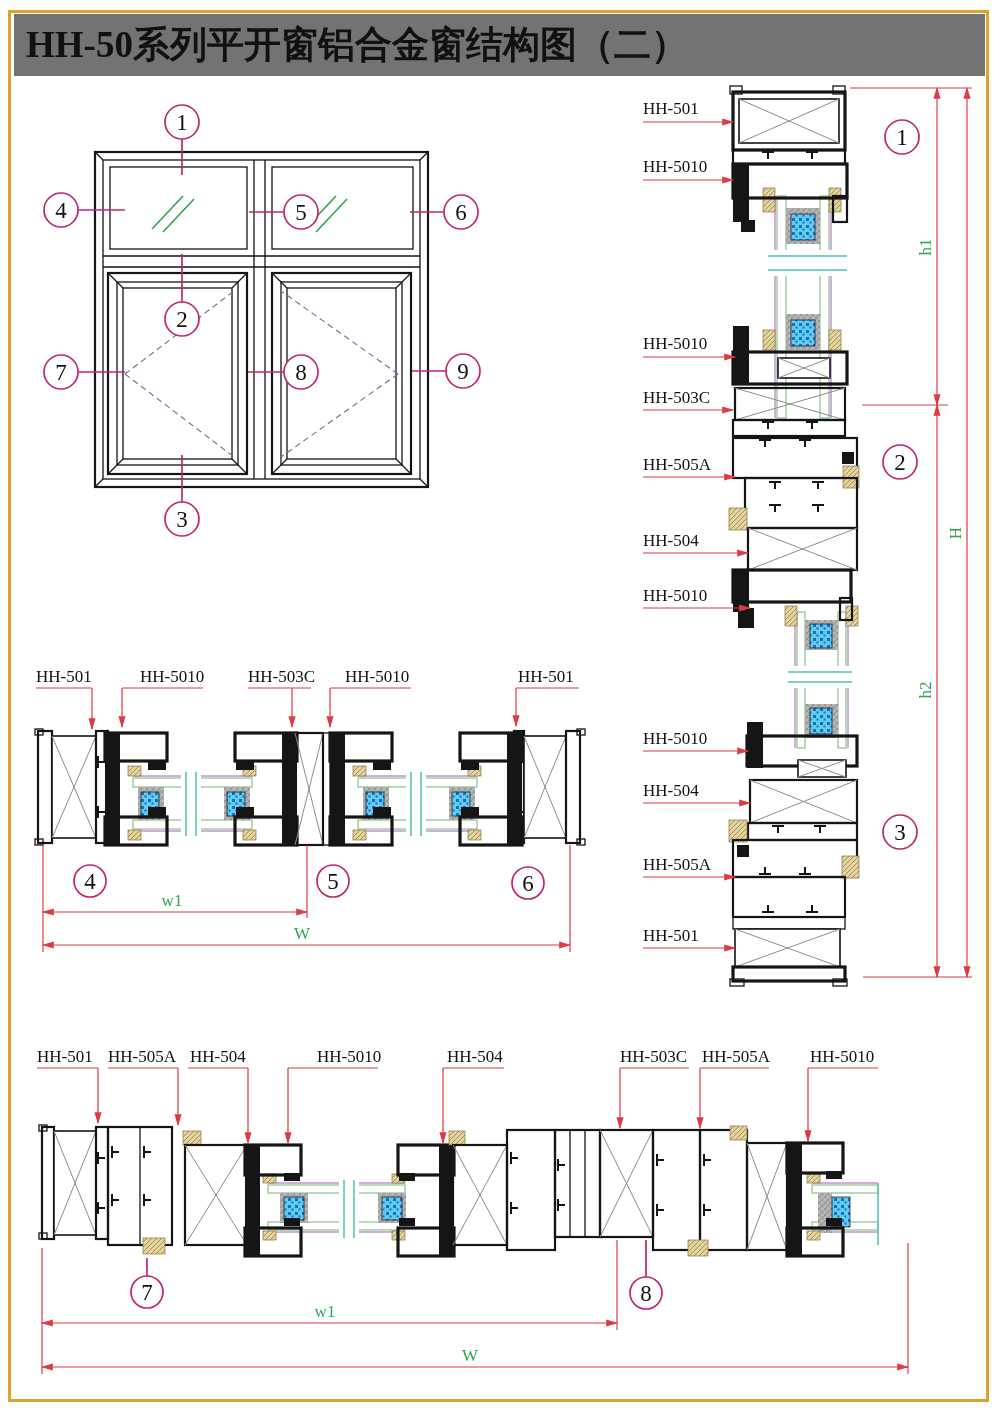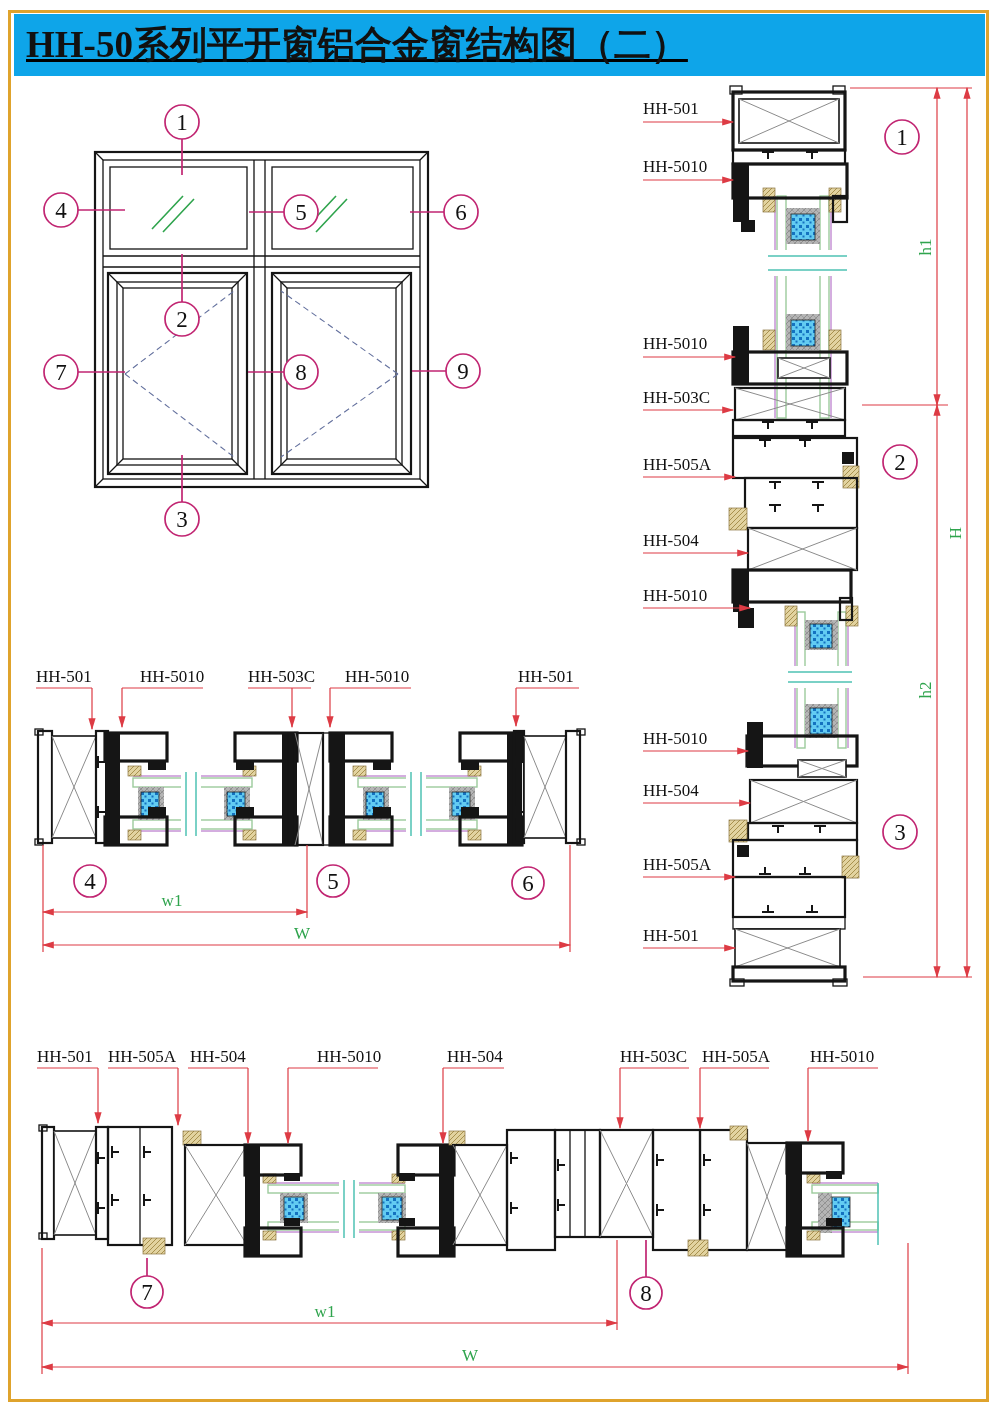--- a/index.html
+++ b/index.html
@@ -1,20 +1,20 @@
 <!DOCTYPE html>
 <html><head>
 <meta charset="utf-8">
 <style>
   html,body{margin:0;padding:0;background:#fff;}
   #stage{position:relative;width:1000px;height:1415px;background:#fff;overflow:hidden;
          font-family:"Liberation Serif",serif;}
   #page-frame{position:absolute;left:8px;top:10px;width:981px;height:1392px;
               border:3px solid #DFA32C;box-sizing:border-box;}
-  #title-bar{position:absolute;left:14px;top:14px;width:971px;height:62px;background:#0ea5e9;text-decoration:underline;}
+  #title-bar{position:absolute;left:14px;top:14px;width:971px;height:62px;background:#737373;}
   #title-bar .t{display:block;line-height:62px;padding-left:12px;font-size:37px;font-weight:bold;
                 color:#111;font-family:"Liberation Serif",serif;white-space:nowrap;}
   svg{position:absolute;left:0;top:0;}
   
   .blk{stroke:#151515;fill:none}
   .w3{stroke-width:3.2}.w2{stroke-width:2.2}.w1{stroke-width:1.3}
   .fil{fill:#151515;stroke:none}
   .hx{stroke:#8C8C8C;stroke-width:1;fill:none}
   .xbox{stroke:#151515;stroke-width:1.6;fill:#fff}
   .red{stroke:#DD3B44;stroke-width:1.2;fill:none}

